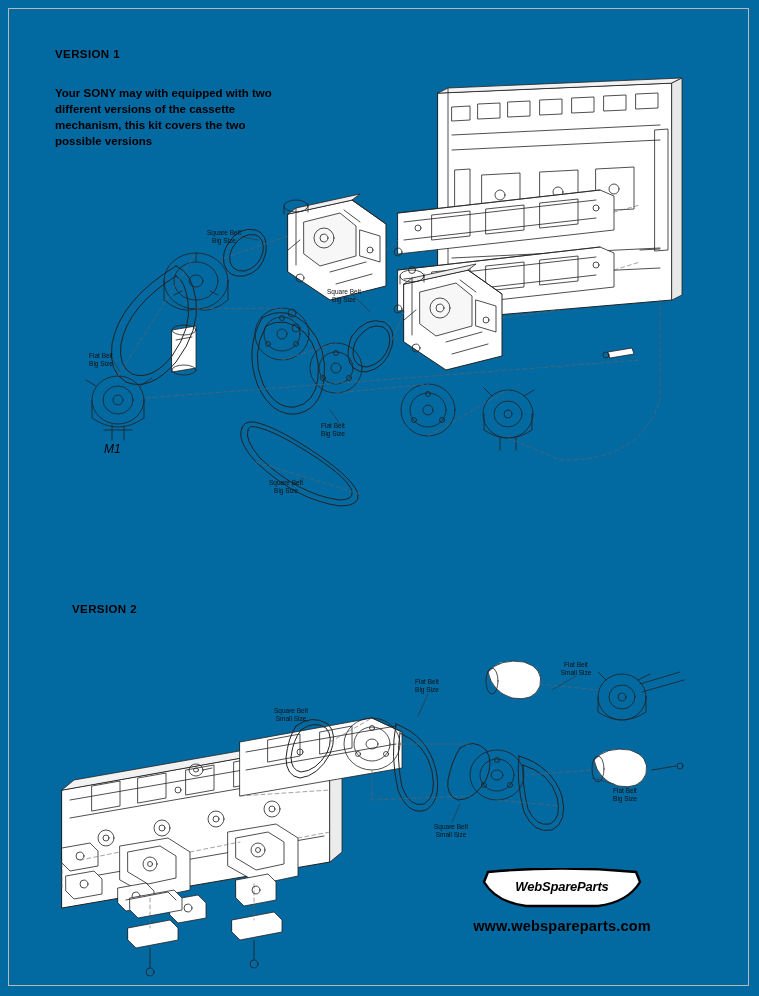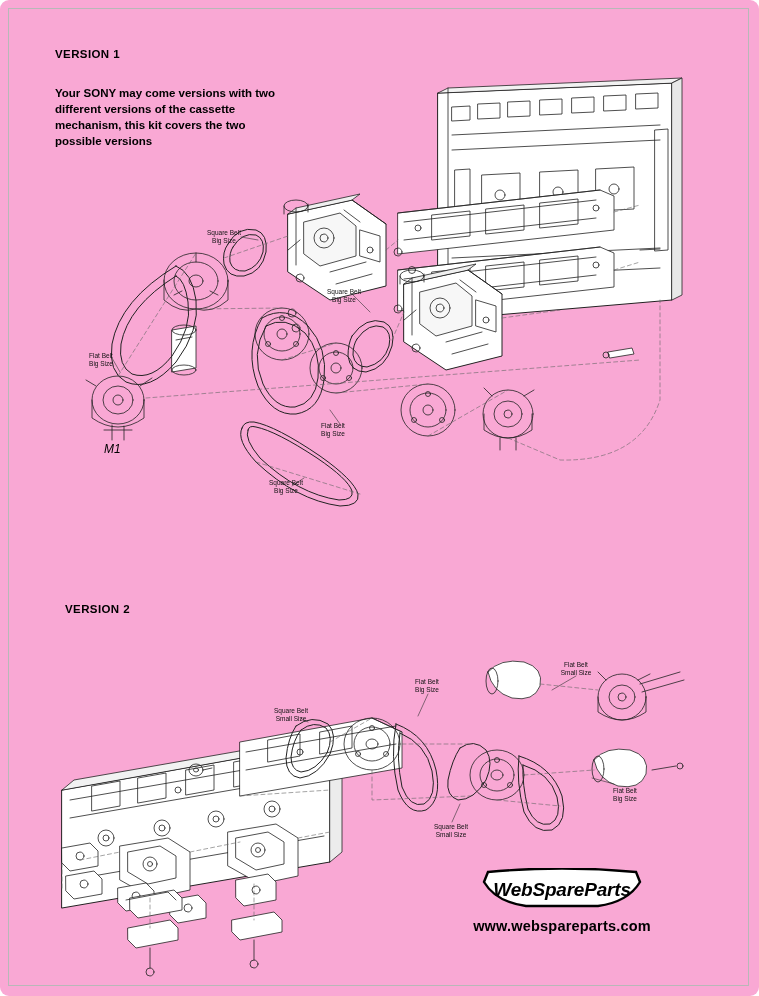--- a/index.html
+++ b/index.html
@@ -7,43 +7,42 @@
     padding: 0;
     background: #ffffff;
   }
   body {
     font-family: "Liberation Sans", sans-serif;
   }
   #page {
     position: relative;
     width: 759px;
     height: 996px;
-    background: #f9a8d4;
+    background: #0369a1;
     overflow: hidden;
-    border-radius: 9px;
   }
   .page-border {
     position: absolute;
     left: 8px;
     top: 8px;
     width: 741px;
     height: 978px;
     border: 1px solid #b8b8b8;
     box-sizing: border-box;
     pointer-events: none;
   }
   .version-title {
     position: absolute;
     font-weight: bold;
     font-size: 11.5px;
     letter-spacing: 0.4px;
     color: #000;
   }
   #version1-title { left: 55px; top: 48px; }
-  #version2-title { left: 65px; top: 603px; }
+  #version2-title { left: 72px; top: 603px; }
 
   #intro-text {
     position: absolute;
     left: 55px;
     top: 85px;
     width: 240px;
     font-size: 11.5px;
     font-weight: bold;
     line-height: 16px;
     color: #000;
@@ -83,21 +82,21 @@
     position: relative;
     width: 168px;
     height: 42px;
     margin: 0 auto;
   }
   #logo-text {
     position: absolute;
     left: 0;
     top: 11px;
     width: 168px;
-    font-size: 19px;
+    font-size: 13px;
     font-weight: bold;
     font-style: italic;
     color: #000;
     letter-spacing: -0.2px;
   }
   #logo-url {
     margin-top: 8px;
     font-size: 14.5px;
     font-weight: bold;
     color: #000;
@@ -106,21 +105,21 @@
 </style>
 </head>
 <body>
 
 <div id="page">
 
   <div class="page-border"></div>
 
   <div class="version-title" id="version1-title">VERSION 1</div>
 
-  <div id="intro-text">Your SONY may come versions with two different versions of the cassette mechanism, this kit covers the two possible versions</div>
+  <div id="intro-text">Your SONY may with equipped with two different versions of the cassette mechanism, this kit covers the two possible versions</div>
 
   <svg id="diagram1" width="759" height="560" viewBox="0 0 759 560">
     <g fill="none" stroke="#222" stroke-width="0.8" stroke-linejoin="round" stroke-linecap="round">
 
       <g>
         <path d="M438 93 L672 83 L672 300 L438 320 Z" fill="#fff" stroke="#222" stroke-width="1"></path>
         <path d="M438 93 L448 88 L682 78 L672 83 Z" fill="#f2f2f2"></path>
         <path d="M672 83 L682 78 L682 295 L672 300 Z" fill="#e8e8e8"></path>
 
         <path d="M452 107 L470 106 L470 120 L452 121 Z"></path>

